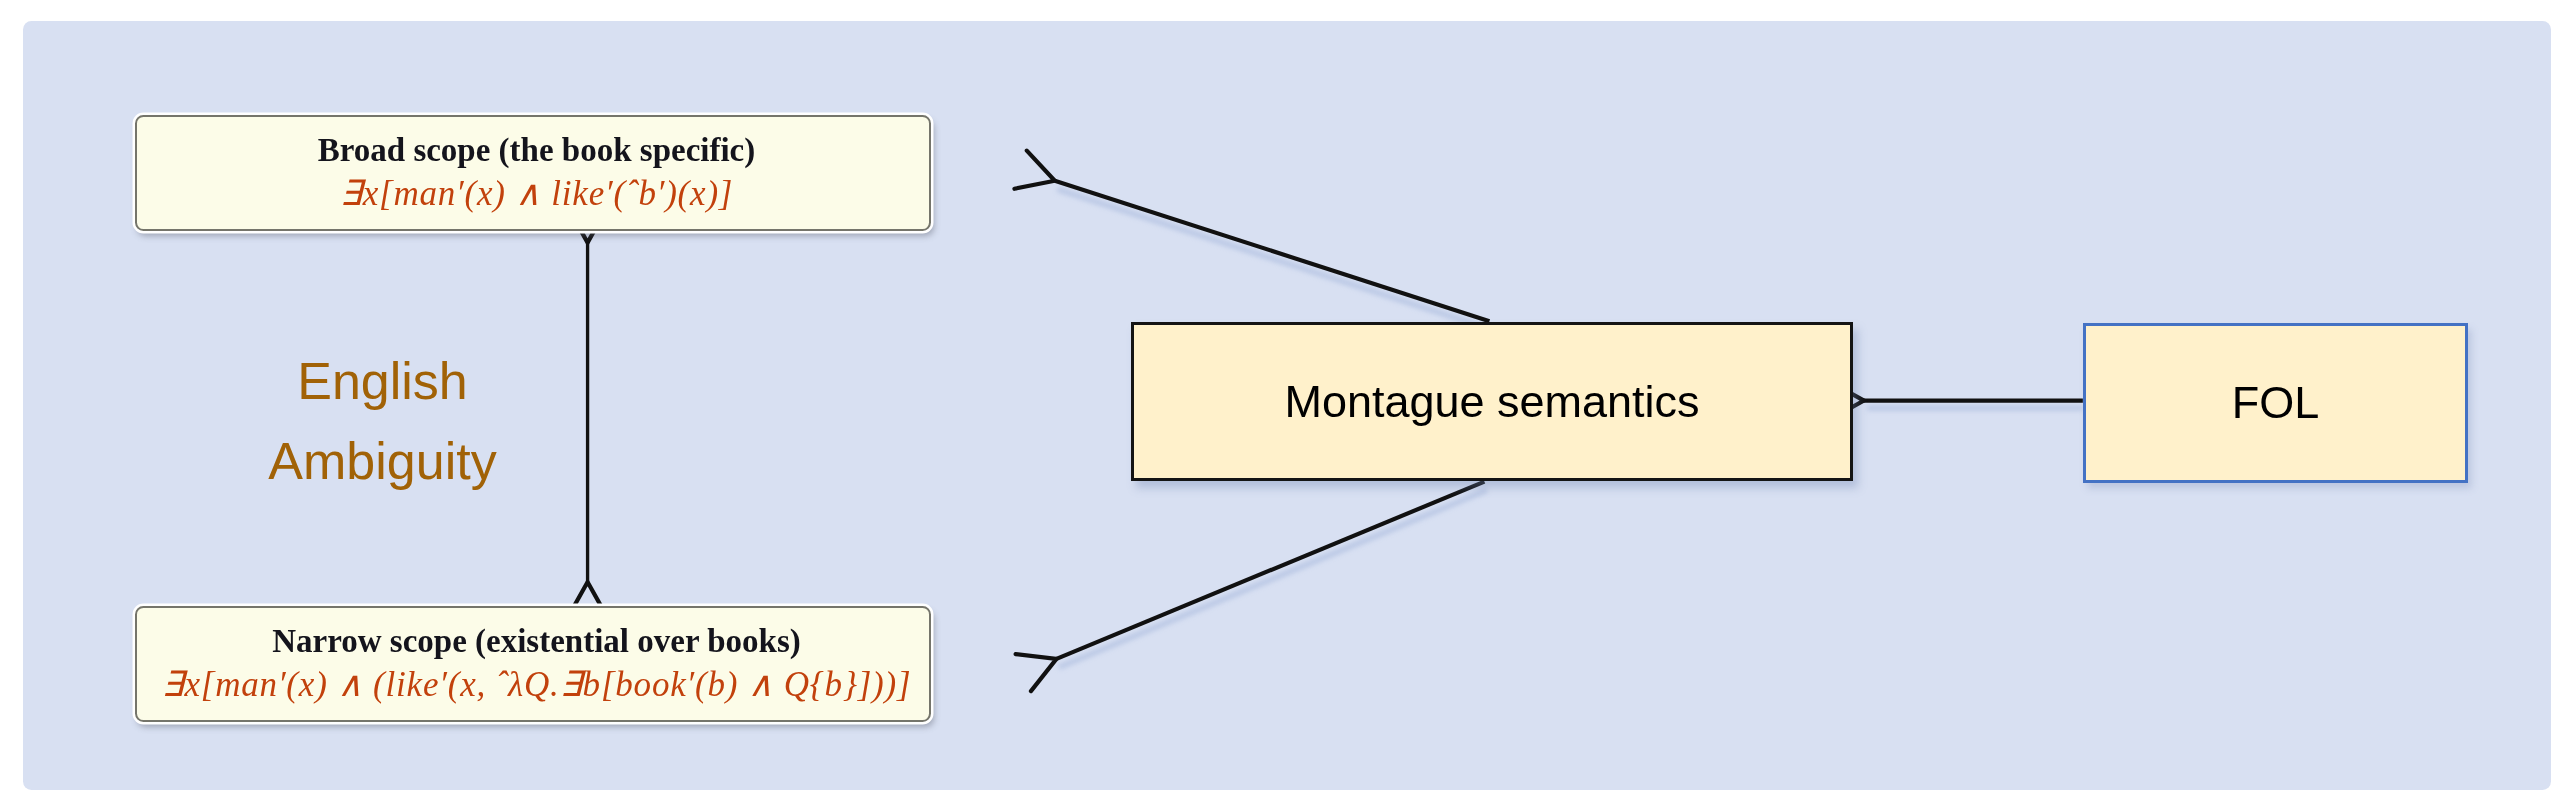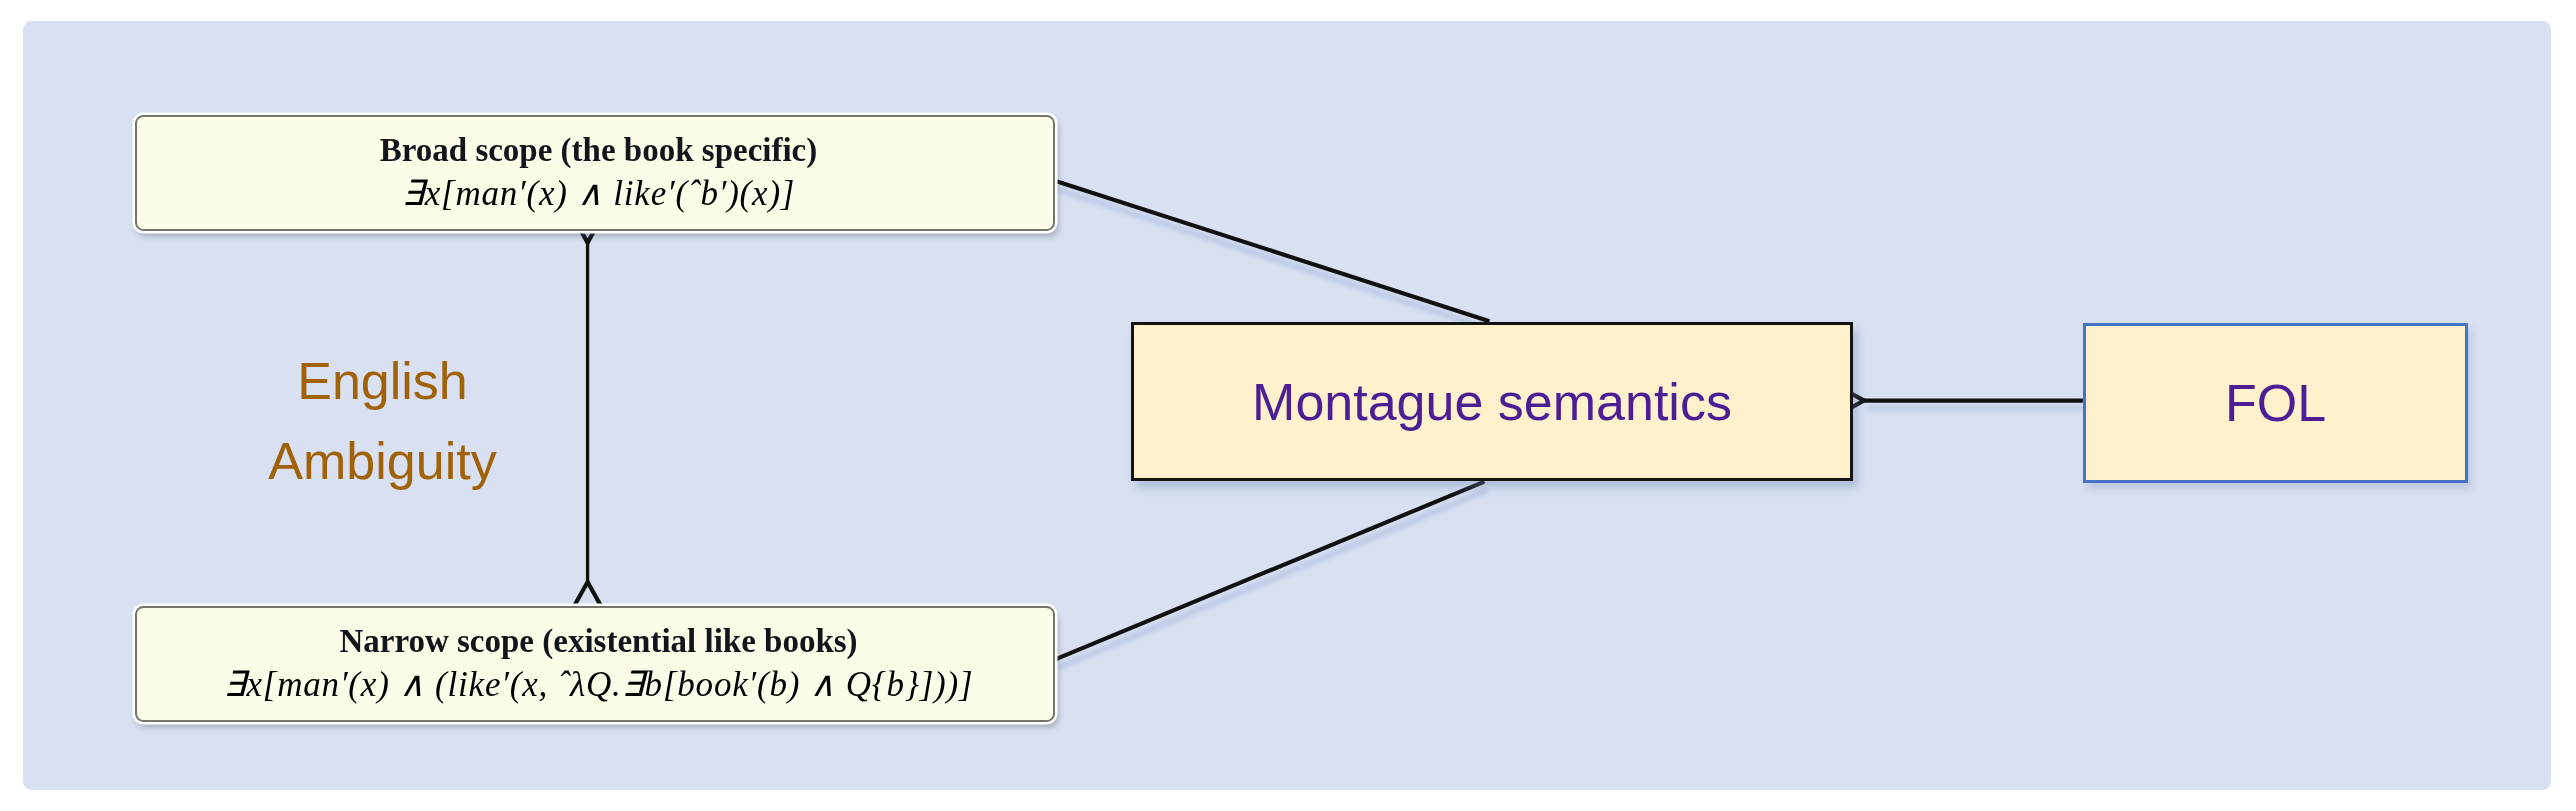--- a/index.html
+++ b/index.html
@@ -28,21 +28,21 @@
     position: absolute;
     left: 0;
     top: 0;
     width: 2576px;
     height: 812px;
     pointer-events: none;
   }
   .scope-box {
     position: absolute;
     left: 135px;
-    width: 920px;
+    width: 796px;
     box-sizing: border-box;
     background: #fcfce8;
     border: 2.5px solid #75756b;
     border-radius: 8.4px;
     box-shadow: 0 0 0 2.5px #ffffff, 2.5px 5px 6.7px rgba(90, 95, 110, 0.45);
     display: flex;
     flex-direction: column;
     align-items: center;
     justify-content: center;
     gap: 8.4px;
@@ -56,41 +56,41 @@
     font-weight: bold;
     font-size: 33px;
     line-height: 1.05;
     color: #14141c;
   }
   .scope-formula {
     font-family: "Liberation Serif", serif;
     font-style: italic;
     font-size: 35px;
     line-height: 1.05;
-    color: #000000;
+    color: #c2410c;
     letter-spacing: 0.8px;
   }
   .ambiguity-label {
     position: absolute;
     left: 182px;
     top: 341px;
     width: 401px;
     text-align: center;
     font-size: 52px;
     line-height: 80px;
     color: #a16207;
   }
   .center-box {
     position: absolute;
     box-sizing: border-box;
     display: flex;
     align-items: center;
     justify-content: center;
-    font-size: 52px;
-    color: #4c1d95;
+    font-size: 45px;
+    color: #000000;
   }
   .montague-box {
     left: 1131px;
     top: 322px;
     width: 722px;
     height: 159px;
     background: #fff1cb;
     border: 3.3px solid #141414;
     box-shadow: 5px 6.7px 8.4px rgba(110, 130, 175, 0.35);
   }
@@ -134,21 +134,21 @@
 
     <line x1="2492" y1="479" x2="2230" y2="479" stroke="#111111" stroke-width="5" marker-end="url(#barb)"></line>
   </svg>
 
   <div class="scope-box broad">
     <div class="scope-title">Broad scope (the book specific)</div>
     <div class="scope-formula">∃x[man′(x) ∧ like′(ˆb′)(x)]</div>
   </div>
 
   <div class="scope-box narrow">
-    <div class="scope-title">Narrow scope (existential like books)</div>
+    <div class="scope-title">Narrow scope (existential over books)</div>
     <div class="scope-formula">∃x[man′(x) ∧ (like′(x, ˆλQ.∃b[book′(b) ∧ Q{b}]))]</div>
   </div>
 
   <div class="ambiguity-label">
     <div>English</div>
     <div>Ambiguity</div>
   </div>
 
   <div class="center-box montague-box">
     <span>Montague semantics</span>

